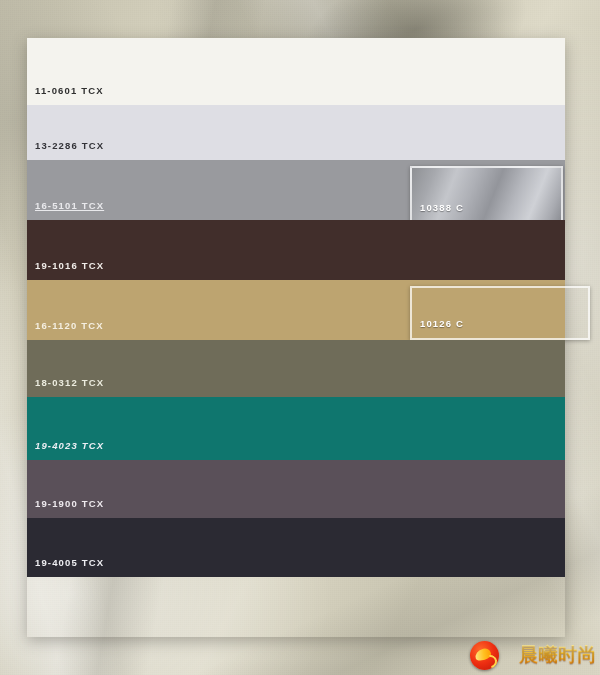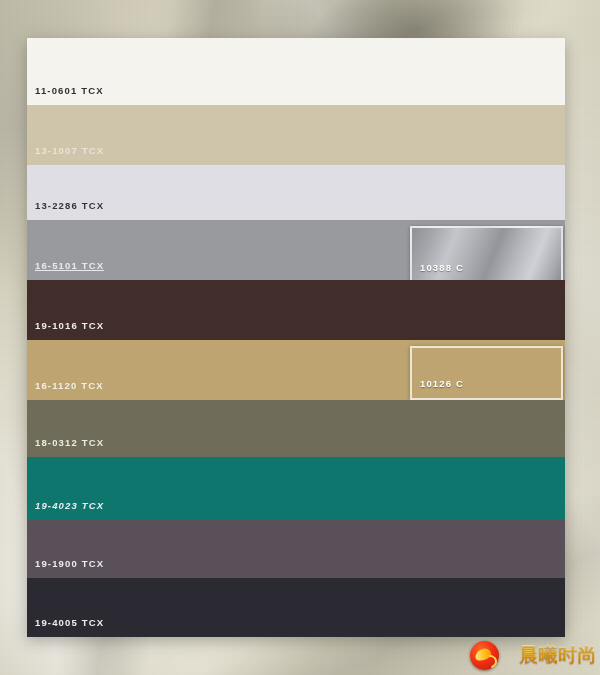--- a/index.html
+++ b/index.html
@@ -107,21 +107,21 @@
     height: 58px;
     background:
       linear-gradient(112deg,
         #8e9094 0%, #a6a8ad 14%, #c4c6cb 27%,
         #aeb0b6 40%, #93959b 54%, #b6b8be 68%,
         #cfd1d6 80%, #a9abb1 92%, #8a8c92 100%);
   }
   #chip-gold {
     left: 383px;
     top: 6px;
-    width: 153px;
+    width: 180px;
     height: 54px;
     background:
       linear-gradient(112deg,
         #a58e3e 0%, #bfa85a 13%, #d9c887 26%,
         #c6b266 39%, #ab9442 52%, #c9b568 66%,
         #e0d092 79%, #bda css 0%, #b5a054 92%, #9d8838 100%);
   }
 
   
   #watermark {
@@ -183,23 +183,20 @@
 
   <div class="bg-base"></div>
   <div class="bg-folds"></div>
   <div class="bg-noise"></div>
   <div class="bg-shadow-top"></div>
 
   <div id="palette">
       <div class="band" style="height: 67px; background: rgb(244, 243, 238);">
         <span class="band-label" style="color: rgb(47, 47, 47);">11-0601 TCX</span>
       </div>
-      <div class="band" style="height: 60px; background: rgb(206, 197, 171);">
-        <span class="band-label" style="color: rgb(232, 228, 214);">13-1007 TCX</span>
-      </div>
       <div class="band" style="height: 55px; background: rgb(222, 222, 228);">
         <span class="band-label" style="color: rgb(51, 51, 56);">13-2286 TCX</span>
       </div>
       <div class="band" style="height: 60px; background: rgb(153, 154, 158);">
         <span class="band-label" style="color: rgb(233, 233, 236); text-decoration: underline;">16-5101 TCX</span>
         <div class="chip" id="chip-silver">
           <span class="chip-label">10388 C</span>
         </div>
       </div>
       <div class="band" style="height: 60px; background: rgb(65, 46, 43);">

